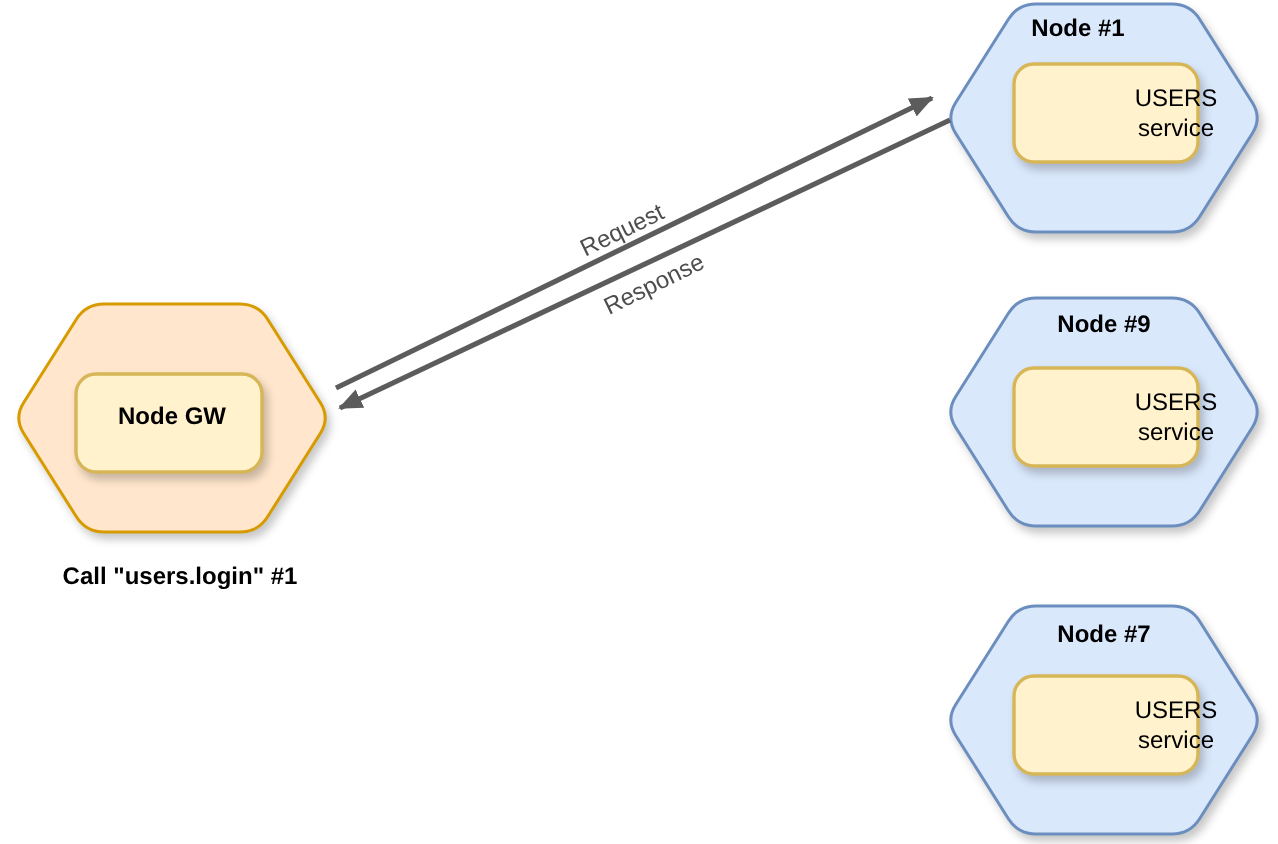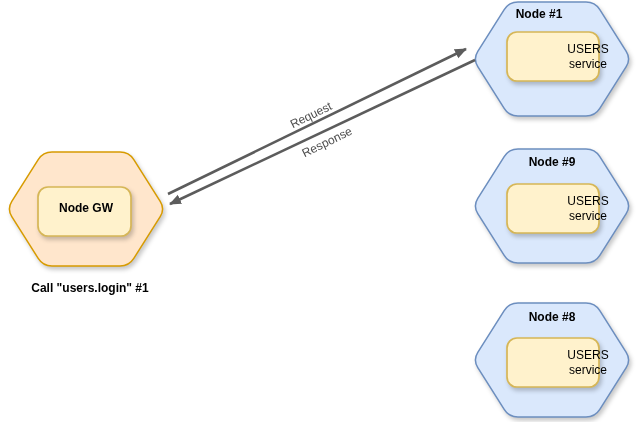--- a/index.html
+++ b/index.html
@@ -69,21 +69,21 @@
     <rect class="service-rect shadow" x="507" y="184" width="92" height="49" rx="10" fill="#FFF2CC" stroke="#D6B656"></rect>
     <rect class="service-rect shadow" x="507" y="338" width="92" height="49" rx="10" fill="#FFF2CC" stroke="#D6B656"></rect>
 
     <line class="edge-line" x1="168" y1="194" x2="466" y2="49" marker-end="url(#arrowhead)" stroke="#5C5C5C"></line>
     <line class="edge-line" x1="475" y1="60" x2="170" y2="204" marker-end="url(#arrowhead)" stroke="#5C5C5C"></line>
   </svg>
 
   <div class="overlay node-title" style="left:7px; top:158px;margin-top:44px;">Node GW</div>
   <div class="overlay node-title" style="left:460px; top:8px;">Node #1</div>
   <div class="overlay node-title" style="left:473px; top:156px;">Node #9</div>
-  <div class="overlay node-title" style="left:473px; top:311px;">Node #8</div>
+  <div class="overlay node-title" style="left:473px; top:311px;">Node #7</div>
 
   <div class="overlay service-label" style="left:507px; top:32px; width:92px; height:49px;">
     <span>USERS</span>
     <span>service</span>
   </div>
   <div class="overlay service-label" style="left:507px; top:184px; width:92px; height:49px;">
     <span>USERS</span>
     <span>service</span>
   </div>
   <div class="overlay service-label" style="left:507px; top:338px; width:92px; height:49px;">

